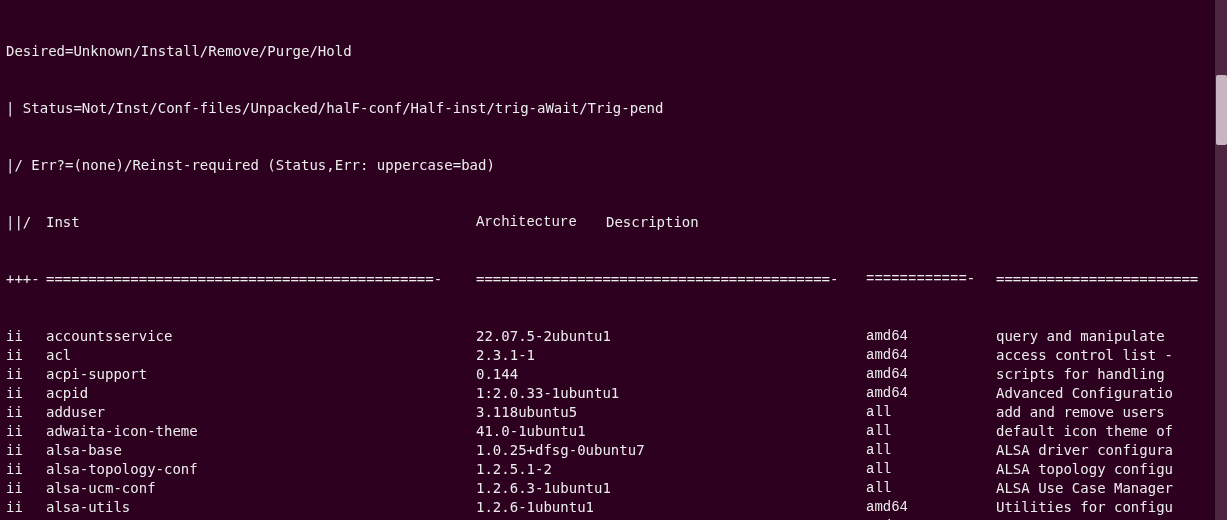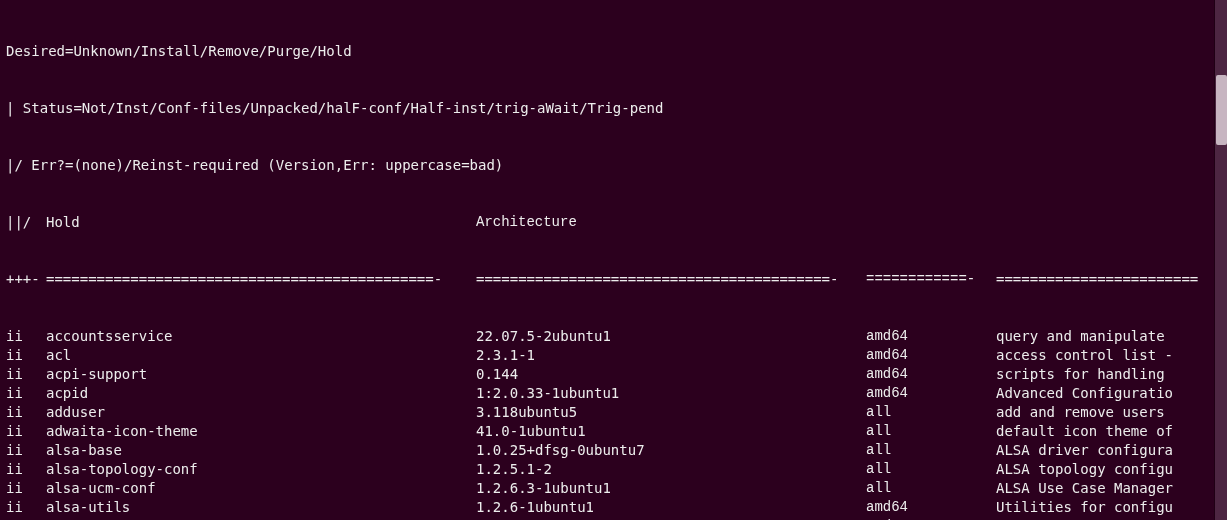--- a/index.html
+++ b/index.html
@@ -42,25 +42,26 @@
     background:#c7b5c1;
     border-radius:2px;
   }
 </style>
 </head>
 <body>
 
 <div class="terminal">
   <div class="line"><span>Desired=Unknown/Install/Remove/Purge/Hold</span></div>
   <div class="line"><span>| Status=Not/Inst/Conf-files/Unpacked/halF-conf/Half-inst/trig-aWait/Trig-pend</span></div>
-  <div class="line"><span>|/ Err?=(none)/Reinst-required (Version,Err: uppercase=bad)</span></div>
+  <div class="line"><span>|/ Err?=(none)/Reinst-required (Status,Err: uppercase=bad)</span></div>
   <div class="line">
     <span class="c-stat">||/</span>
-    <span class="c-name">Hold</span>
+    <span class="c-name">Inst</span>
     <span class="c-arch">Architecture</span>
+    <span class="c-desc">Description</span>
   </div>
   <div class="line">
     <span class="c-stat">+++-</span>
     <span class="c-name">==============================================-</span>
     <span class="c-ver">==========================================-</span>
     <span class="c-arch">============-</span>
     <span class="c-desc">========================</span>
     <span class="chev">&gt;</span>
   </div>
   <div id="rows"><div class="line"><span class="c-stat">ii</span><span class="c-name">accountsservice</span><span class="c-ver">22.07.5-2ubuntu1</span><span class="c-arch">amd64</span><span class="c-desc">query and manipulate </span><span class="chev">&gt;</span></div><div class="line"><span class="c-stat">ii</span><span class="c-name">acl</span><span class="c-ver">2.3.1-1</span><span class="c-arch">amd64</span><span class="c-desc">access control list -</span><span class="chev">&gt;</span></div><div class="line"><span class="c-stat">ii</span><span class="c-name">acpi-support</span><span class="c-ver">0.144</span><span class="c-arch">amd64</span><span class="c-desc">scripts for handling </span><span class="chev">&gt;</span></div><div class="line"><span class="c-stat">ii</span><span class="c-name">acpid</span><span class="c-ver">1:2.0.33-1ubuntu1</span><span class="c-arch">amd64</span><span class="c-desc">Advanced Configuratio</span><span class="chev">&gt;</span></div><div class="line"><span class="c-stat">ii</span><span class="c-name">adduser</span><span class="c-ver">3.118ubuntu5</span><span class="c-arch">all</span><span class="c-desc">add and remove users </span><span class="chev">&gt;</span></div><div class="line"><span class="c-stat">ii</span><span class="c-name">adwaita-icon-theme</span><span class="c-ver">41.0-1ubuntu1</span><span class="c-arch">all</span><span class="c-desc">default icon theme of</span><span class="chev">&gt;</span></div><div class="line"><span class="c-stat">ii</span><span class="c-name">alsa-base</span><span class="c-ver">1.0.25+dfsg-0ubuntu7</span><span class="c-arch">all</span><span class="c-desc">ALSA driver configura</span><span class="chev">&gt;</span></div><div class="line"><span class="c-stat">ii</span><span class="c-name">alsa-topology-conf</span><span class="c-ver">1.2.5.1-2</span><span class="c-arch">all</span><span class="c-desc">ALSA topology configu</span><span class="chev">&gt;</span></div><div class="line"><span class="c-stat">ii</span><span class="c-name">alsa-ucm-conf</span><span class="c-ver">1.2.6.3-1ubuntu1</span><span class="c-arch">all</span><span class="c-desc">ALSA Use Case Manager</span><span class="chev">&gt;</span></div><div class="line"><span class="c-stat">ii</span><span class="c-name">alsa-utils</span><span class="c-ver">1.2.6-1ubuntu1</span><span class="c-arch">amd64</span><span class="c-desc">Utilities for configu</span><span class="chev">&gt;</span></div><div class="line"><span class="c-stat">ii</span><span class="c-name">amd64-microcode</span><span class="c-ver">3.20191218.1ubuntu2</span><span class="c-arch">amd64</span><span class="c-desc">Processor microcode f</span><span class="chev">&gt;</span></div></div>

